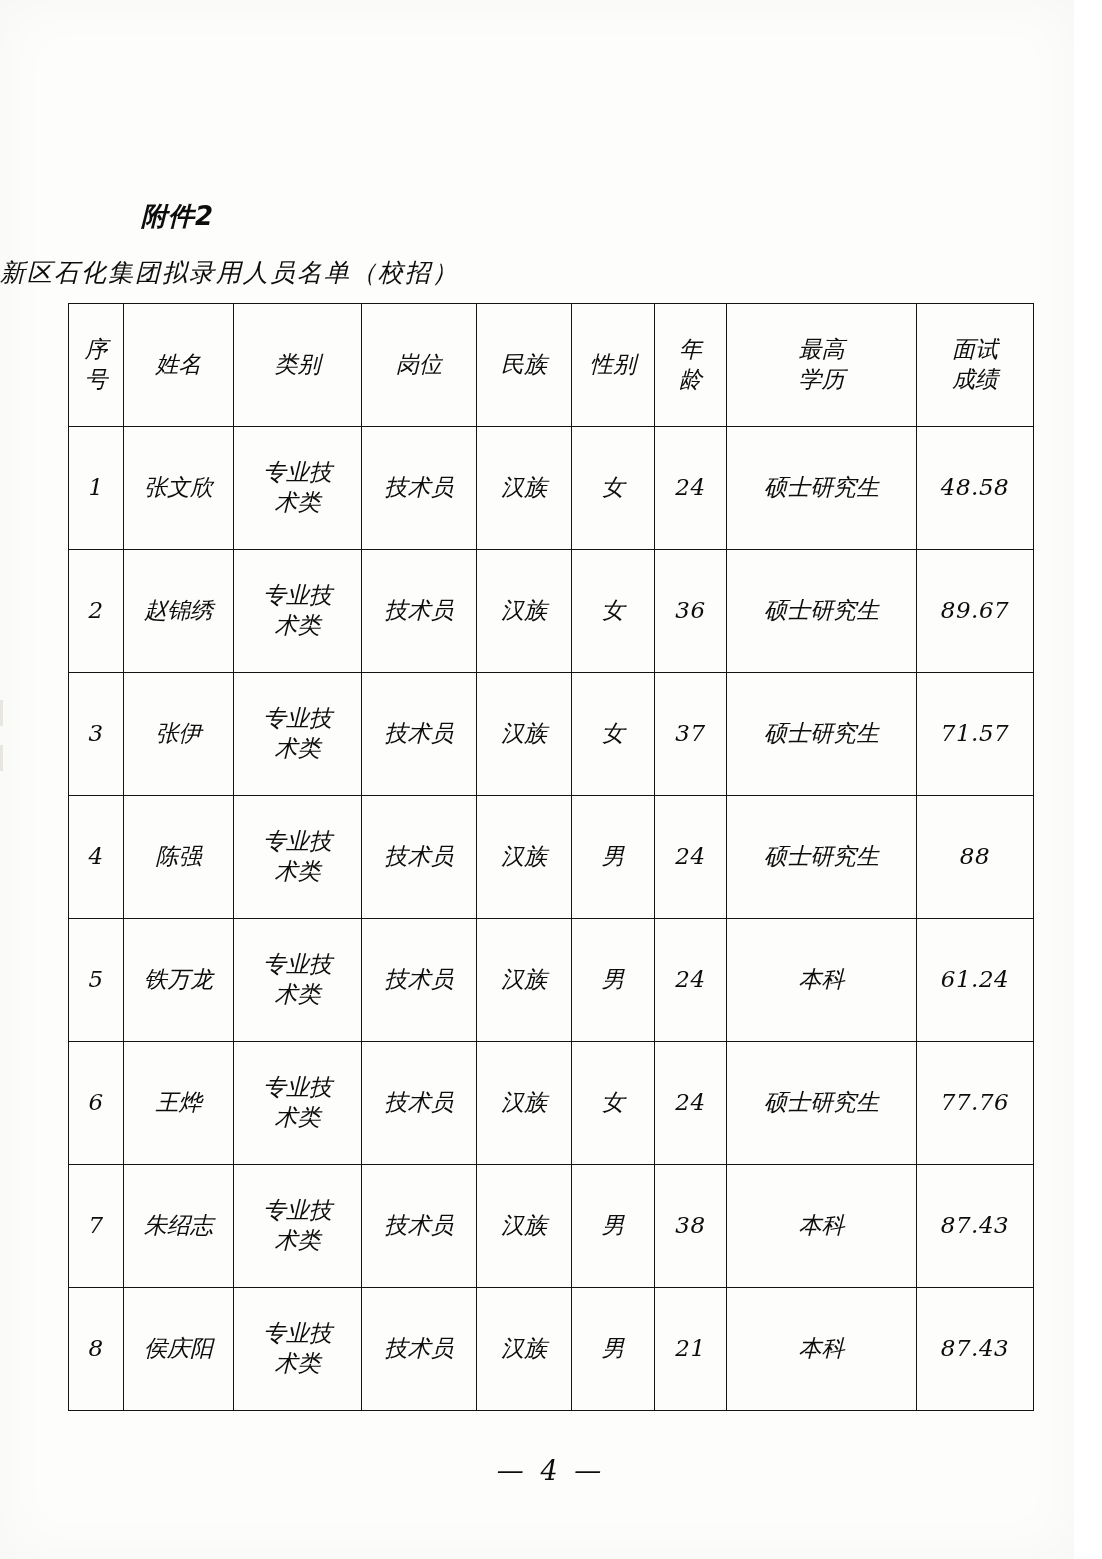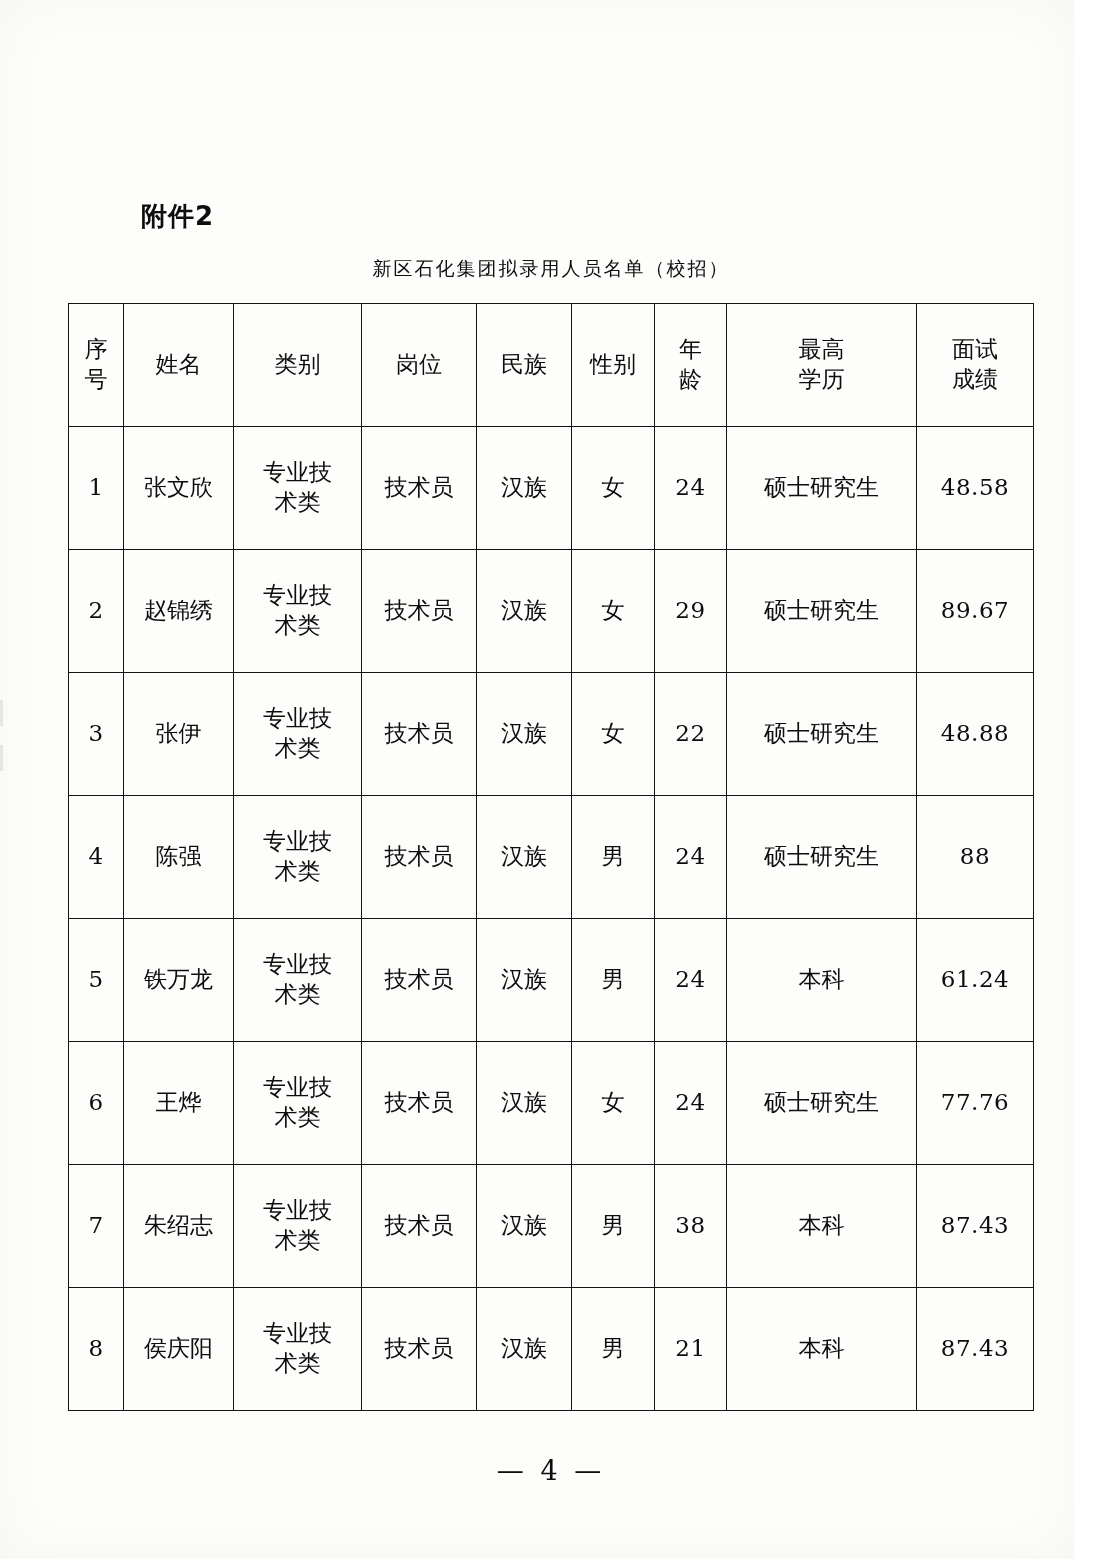--- a/index.html
+++ b/index.html
@@ -15,20 +15,21 @@
     position: relative;
     overflow: hidden;
   }
   .page {
     position: absolute;
     left: 0;
     top: 0;
     width: 1074px;
     height: 1559px;
     background: #fdfdfc;
+    font-style: italic;
   }
   
   .page:before {
     content: "";
     position: absolute;
     left: 0; top: 0; right: 0; bottom: 0;
     box-shadow: inset 0 0 60px rgba(0,0,0,0.03);
     pointer-events: none;
   }
   .attach-label {
@@ -38,22 +39,22 @@
     font-size: 26px;
     font-weight: bold;
     letter-spacing: 1px;
     font-family: "DejaVu Sans", "Liberation Sans", sans-serif;
   }
   .doc-title {
     position: absolute;
     left: 0;
     top: 256px;
     width: 1102px;
-    text-align: center;
-    font-size: 19px;
+    text-align: left;
+    font-size: 25px;
     letter-spacing: 2px;
     font-family: "DejaVu Serif", "Liberation Serif", serif;
   }
   table.roster {
     position: absolute;
     left: 68px;
     top: 303px;
     width: 965px;
     border-collapse: collapse;
     table-layout: fixed;
@@ -176,37 +177,37 @@
       <tr>
         <td class="num">2</td>
         <td>赵锦绣</td>
         <td>
           <span class="stack">专业技</span>
           <span class="stack">术类</span>
         </td>
         <td>技术员</td>
         <td>汉族</td>
         <td>女</td>
-        <td class="num">29</td>
+        <td class="num">36</td>
         <td>硕士研究生</td>
         <td class="num">89.67</td>
       </tr>
       <tr>
         <td class="num">3</td>
         <td>张伊</td>
         <td>
           <span class="stack">专业技</span>
           <span class="stack">术类</span>
         </td>
         <td>技术员</td>
         <td>汉族</td>
         <td>女</td>
-        <td class="num">22</td>
-        <td>硕士研究生</td>
-        <td class="num">48.88</td>
+        <td class="num">37</td>
+        <td>硕士研究生</td>
+        <td class="num">71.57</td>
       </tr>
       <tr>
         <td class="num">4</td>
         <td>陈强</td>
         <td>
           <span class="stack">专业技</span>
           <span class="stack">术类</span>
         </td>
         <td>技术员</td>
         <td>汉族</td>

